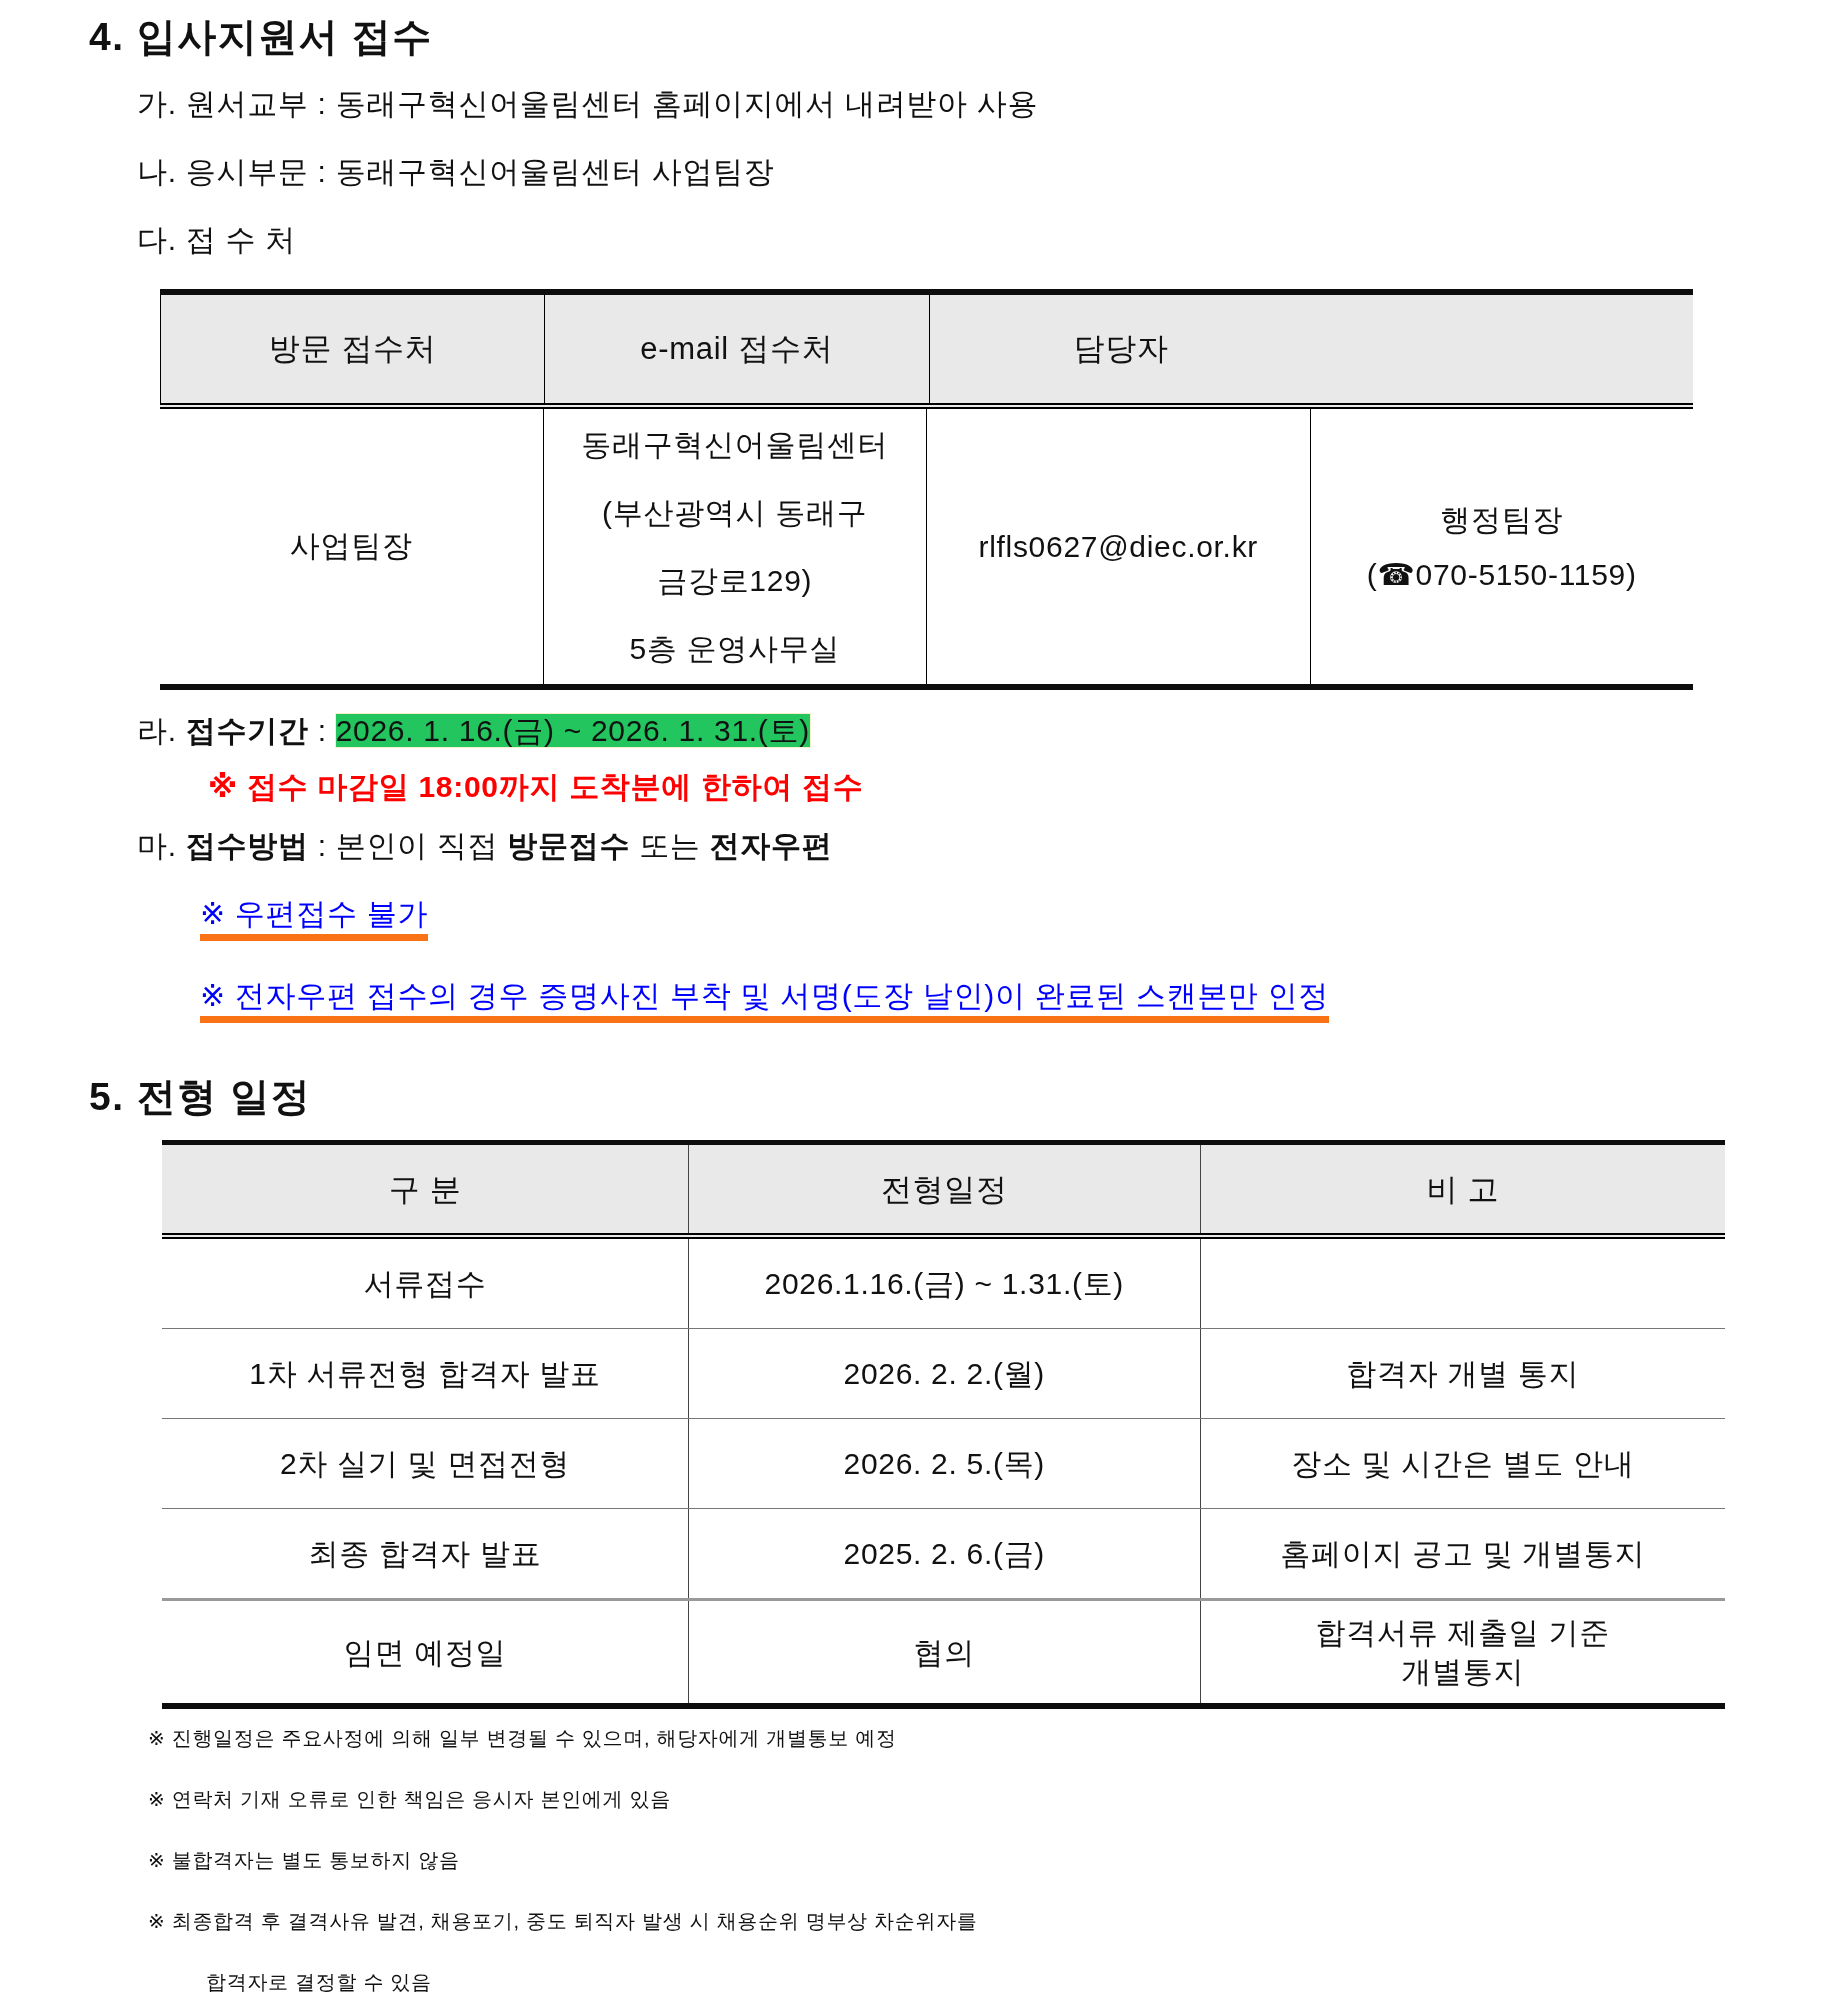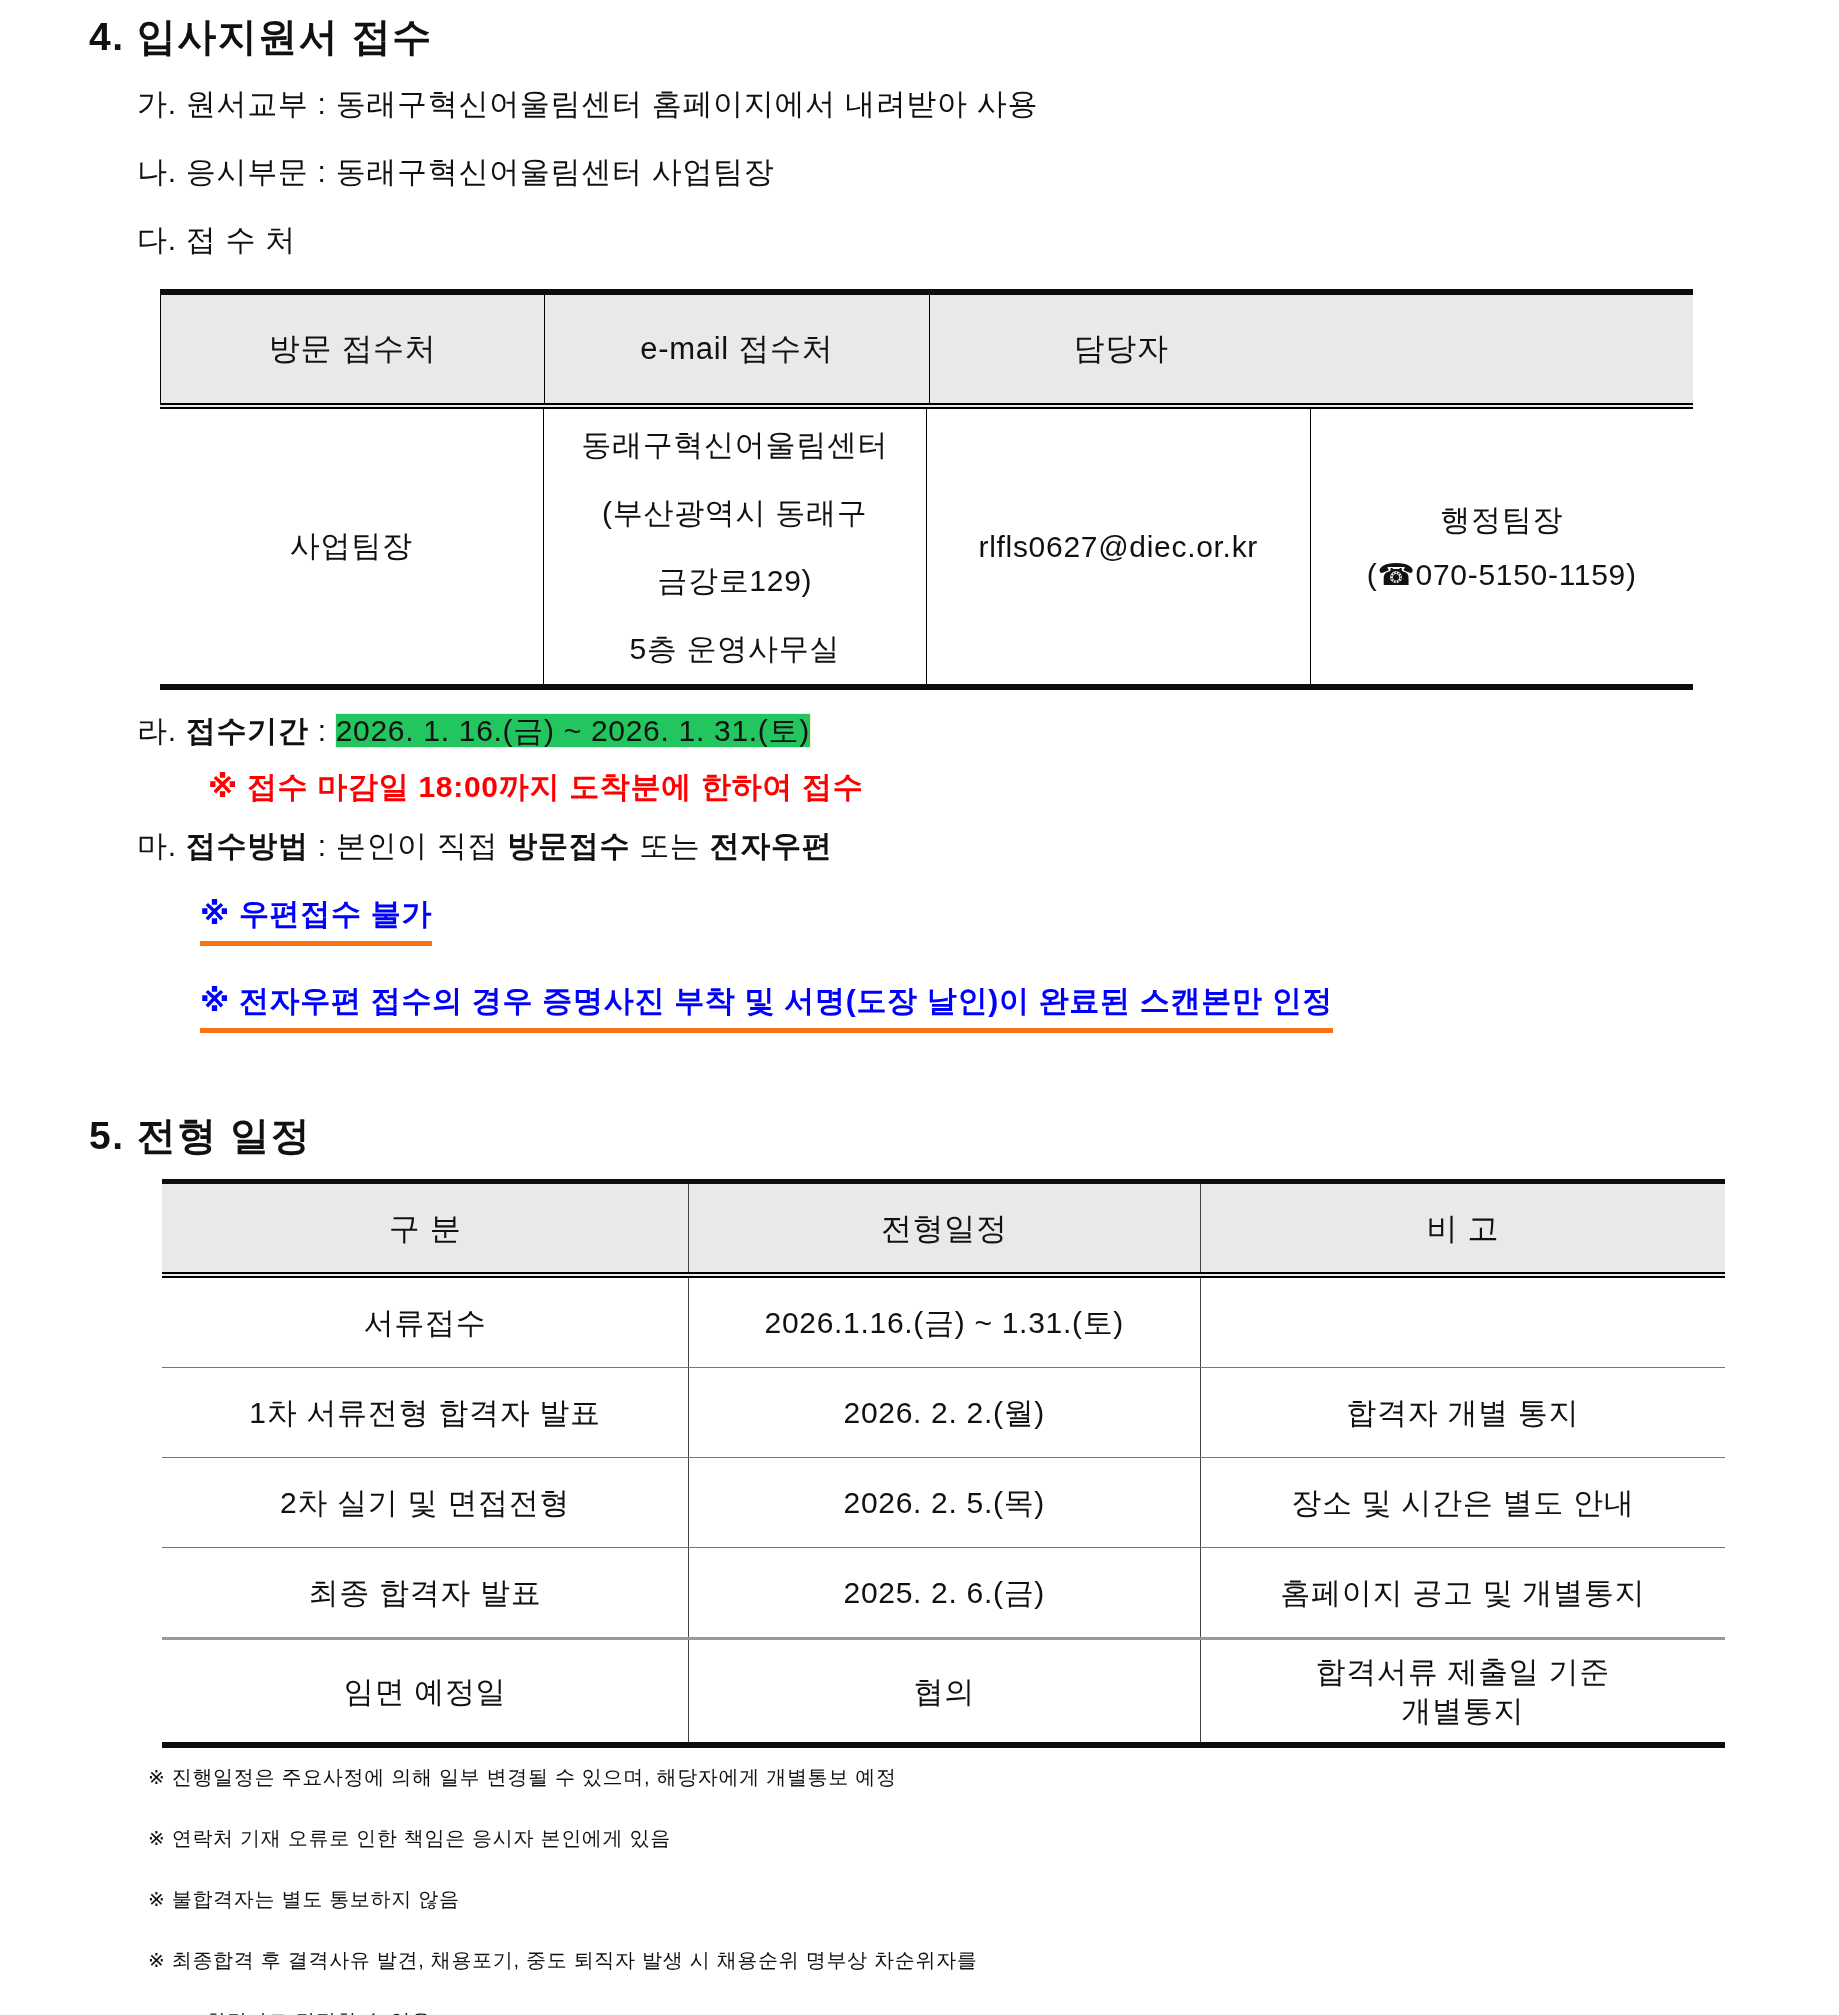--- a/index.html
+++ b/index.html
@@ -6,37 +6,37 @@
   body{
     width:1840px;height:2015px;overflow:hidden;background:#ffffff;
     font-family:"Liberation Sans","DejaVu Sans",sans-serif;
     color:#111;
   }
   .page{padding-top:15px;}
   .h-title{
     font-size:39px;font-weight:bold;letter-spacing:1.5px;
     margin-left:89px;line-height:43px;
   }
-  .h-title.second{margin-top:81px;margin-bottom:22px;}
+  .h-title.second{margin-top:52px;margin-bottom:22px;}
   .h-title.first{margin-bottom:27px;}
   .item{
     font-size:30px;line-height:37px;margin-left:137px;margin-bottom:31px;
     letter-spacing:0.7px;white-space:pre-wrap;
   }
   .item .lbl{font-weight:bold;}
   .hl-yellow{background:#22c55e;outline:0.7px solid #f6efc8;}
   .note-red{
     font-size:30px;line-height:37px;margin-left:208px;margin-top:19.3px;margin-bottom:0;
     color:#fe0000;font-weight:bold;letter-spacing:0.7px;
   }
   .note-blue{
     font-size:30px;line-height:37px;margin-left:200px;letter-spacing:0.7px;
   }
   .note-blue .ul{
-    color:#0000fe;display:inline-block;border-bottom:5px solid #f97316;padding-bottom:9px;font-weight:bold;
+    color:#0000fe;display:inline-block;border-bottom:7px solid #f97316;padding-bottom:2px;
   }
   .nb1{margin-top:31px;}
   .nb2{margin-top:36px;}
   .ra-line{margin-top:22px;margin-bottom:0;}
   .ma-line{margin-top:22px;margin-bottom:0;}
 
   
   .tbl1{
     margin-left:160px;width:1533px;margin-top:18px;
     border-top:6px solid #0d0d0d;border-bottom:6px solid #0d0d0d;

